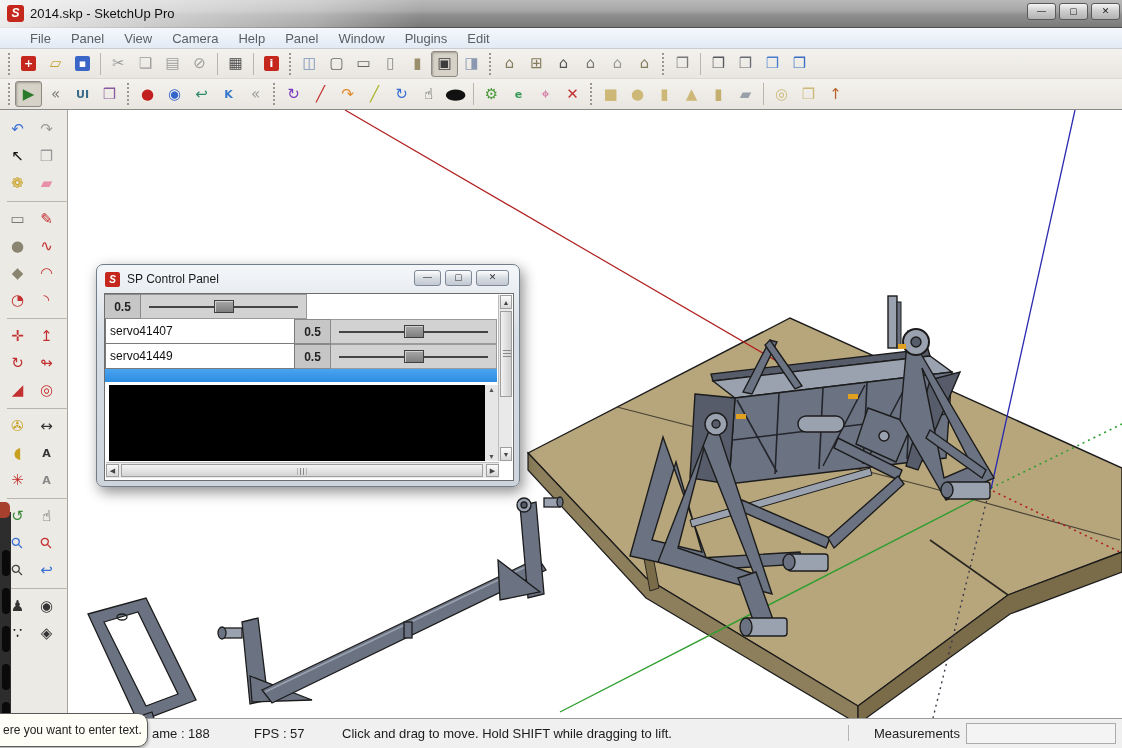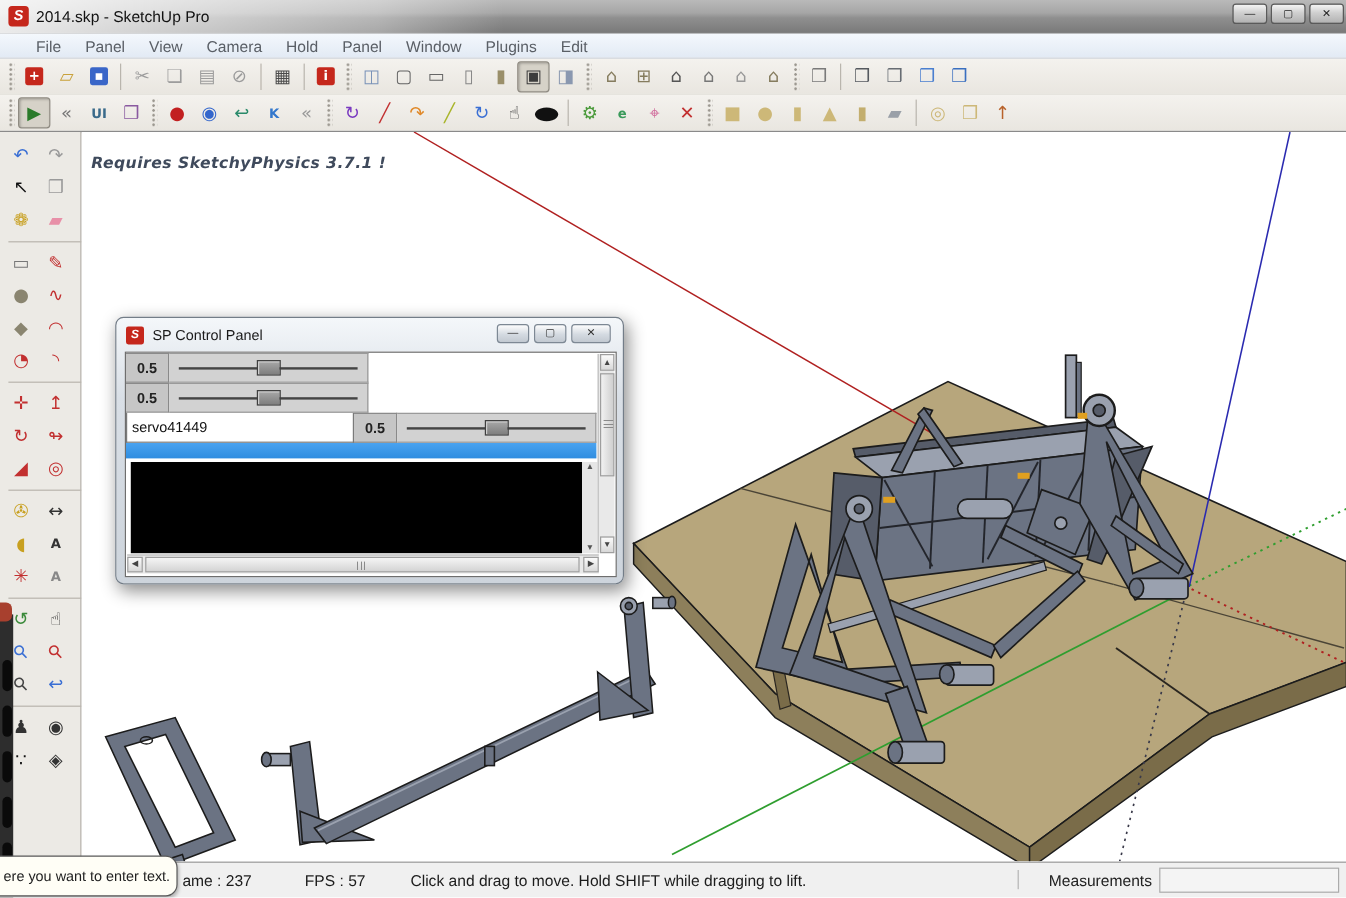--- a/index.html
+++ b/index.html
@@ -113,21 +113,21 @@
       <div class="winbtn">▢</div>
       <div class="winbtn">✕</div>
     </div>
   </div>
 
   <div class="menubar" id="menubar">
       <span class="menu-item">File</span>
       <span class="menu-item">Panel</span>
       <span class="menu-item">View</span>
       <span class="menu-item">Camera</span>
-      <span class="menu-item">Hold</span>
+      <span class="menu-item">Help</span>
       <span class="menu-item">Panel</span>
       <span class="menu-item">Window</span>
       <span class="menu-item">Plugins</span>
       <span class="menu-item">Edit</span>
     </div>
 
   <div class="toolbar" id="toolbar1">
       <span class="tb-handle"></span>
       <button class="tb-btn">
         <span class="g badge" style="color: rgb(255, 255, 255); background: rgb(197, 39, 28);">+</span>
@@ -535,21 +535,20 @@
         <ellipse cx="947" cy="490" rx="6" ry="8" fill="#6b7383"></ellipse>
 
         <g fill="#e0a020" stroke="none">
           <rect x="736" y="414" width="10" height="5"></rect>
             <rect x="848" y="394" width="10" height="5"></rect>
             <rect x="898" y="344" width="8" height="5"></rect>
         </g>
       </g>
     </svg>
 
-    <div class="vp-msg" id="vp-msg1">Requires SketchyPhysics 3.7.1 !</div>
   </div>
 
   <div class="sp-window">
     <div class="sp-titlebar">
       <div class="sp-logo">S</div>
       <div class="sp-title">SP Control Panel</div>
       <div class="sp-btns">
         <div class="sp-btn">—</div>
         <div class="sp-btn">▢</div>
         <div class="sp-btn close">✕</div>
@@ -558,20 +557,21 @@
     <div class="sp-client">
       <div class="sp-row">
         <div class="sp-val">0.5</div>
         <div class="sp-sliderbox">
             <div class="sp-track">
               <div class="sp-handle" style="left: calc(50% - 10px);"></div>
             </div>
           </div>
       </div>
       <div class="sp-row">
+        <div class="sp-name">servo41407</div>
         <div class="sp-val">0.5</div>
         <div class="sp-sliderbox">
             <div class="sp-track">
               <div class="sp-handle" style="left: calc(50% - 10px);"></div>
             </div>
           </div>
       </div>
       <div class="sp-row">
         <div class="sp-name">servo41449</div>
         <div class="sp-val">0.5</div>
@@ -599,21 +599,21 @@
         <div class="sp-hthumb">
             <div class="grip-v"></div>
           </div>
         <div class="btn" style="right:0;top:1px;width:13px;height:13px;font-size:7px;line-height:12px">▶</div>
       </div>
     </div>
   </div>
 
   <div class="statusbar">
     <div class="tooltip">ere you want to enter text.</div>
-    <div class="sb-text" id="sb-frame">ame : 237</div>
+    <div class="sb-text" id="sb-frame">ame : 188</div>
     <div class="sb-text" id="sb-fps">FPS : 57</div>
     <div class="sb-text" id="sb-hint">Click and drag to move. Hold SHIFT while dragging to lift.</div>
     <div class="sb-div"></div>
     <div class="sb-text" id="sb-meas">Measurements</div>
     <div class="sb-measbox"></div>
   </div>
 
 </div>
 
 </body></html>

